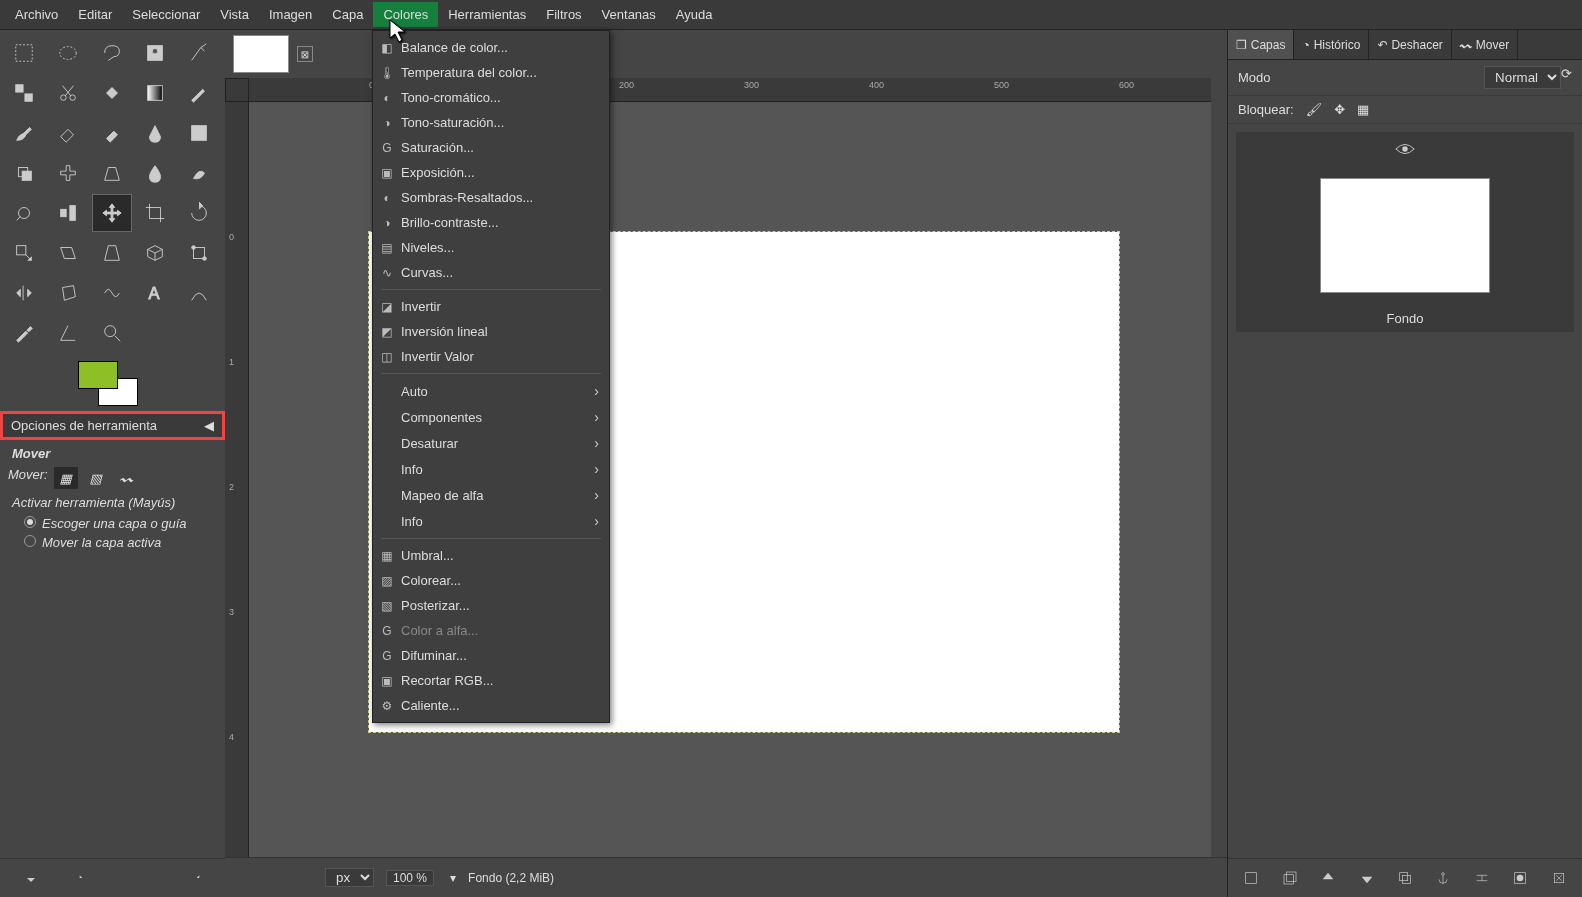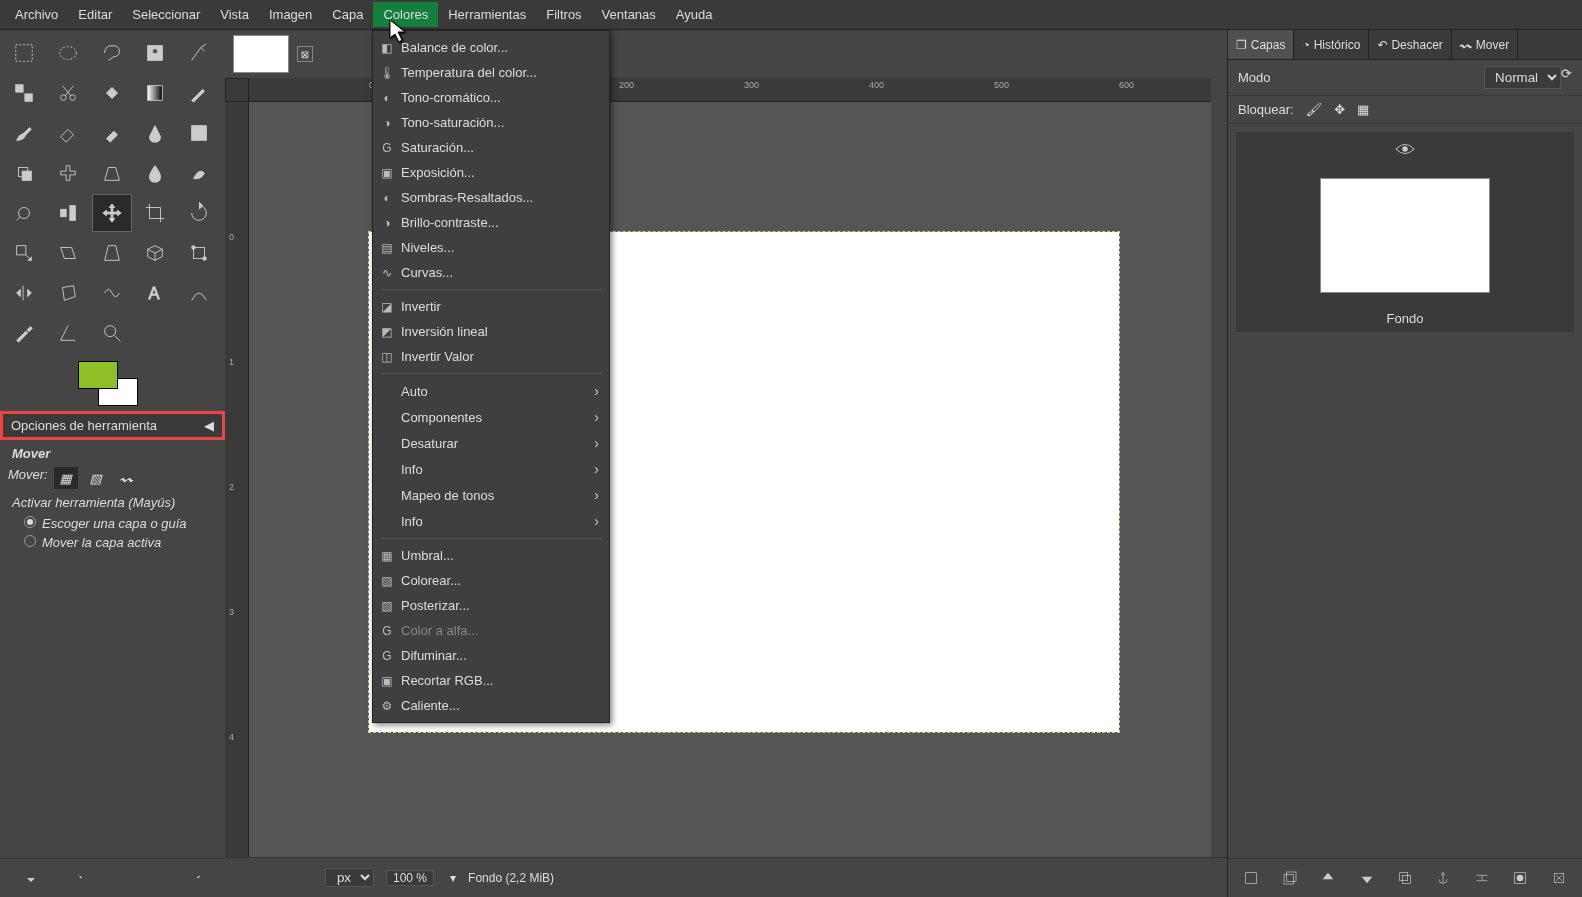--- a/index.html
+++ b/index.html
@@ -43,21 +43,21 @@
 .ruler-corner { position: absolute; top: 48px; left: 0; width: 24px; height: 24px; background: #3a3a3a; border: 1px solid #222; }
 .ruler-h { position: absolute; top: 48px; left: 24px; right: 16px; height: 24px; background: #3a3a3a; border-bottom: 1px solid #222; font-size: 9px; color: #aaa; }
 .ruler-h span { position: absolute; top: 2px; }
 .ruler-v { position: absolute; top: 72px; left: 0; bottom: 40px; width: 24px; background: #3a3a3a; border-right: 1px solid #222; font-size: 9px; color: #aaa; }
 .ruler-v span { position: absolute; left: 4px; writing-mode: horizontal-tb; }
 
 .canvas-wrap { position: absolute; top: 72px; left: 24px; right: 16px; bottom: 40px; background: #555; overflow: hidden; }
 .canvas { position: absolute; top: 130px; left: 120px; width: 750px; height: 500px; background: #fff; outline: 1px dashed #cc8; }
 
 .statusbar { position: absolute; bottom: 0; left: 0; right: 0; height: 40px; display: flex; align-items: center; gap: 12px; padding: 0 8px; background: #454545; border-top: 1px solid #333; font-size: 12px; }
-.statusbar select, .statusbar .zoom { background: #3a3a3a; color: #ddd; border: 1px solid #555; padding: 0 6px; text-align: right; }
+.statusbar select, .statusbar .zoom { background: #3a3a3a; color: #ddd; border: 1px solid #555; padding: 0 6px; }
 
 
 .dropdown { position: absolute; top: 30px; left: 372px; width: 238px; background: #3f3f3f; border: 1px solid #222; box-shadow: 2px 2px 6px rgba(0,0,0,.5); z-index: 100; padding: 4px 0; }
 .dropdown .mi { display: flex; align-items: center; padding: 5px 10px 5px 28px; position: relative; cursor: pointer; }
 .dropdown .mi.disabled { color: #888; }
 .dropdown .mi .micon { position: absolute; left: 6px; width: 16px; height: 16px; font-size: 12px; display: flex; align-items: center; justify-content: center; color: #bbb; }
 .dropdown .mi .arrow { margin-left: auto; font-size: 14px; color: #ccc; }
 .dropdown hr { border: none; border-top: 1px solid #555; margin: 4px 8px; }
 
 
@@ -551,21 +551,21 @@
     </div>
   <div class="mi">
       <span>Desaturar</span>
       <span class="arrow">›</span>
     </div>
   <div class="mi">
       <span>Info</span>
       <span class="arrow">›</span>
     </div>
   <div class="mi">
-      <span>Mapeo de tonos</span>
+      <span>Mapeo de alfa</span>
       <span class="arrow">›</span>
     </div>
   <div class="mi">
       <span>Info</span>
       <span class="arrow">›</span>
     </div>
   <hr>
   <div class="mi">
       <span class="micon">▦</span>
       <span>Umbral...</span>

